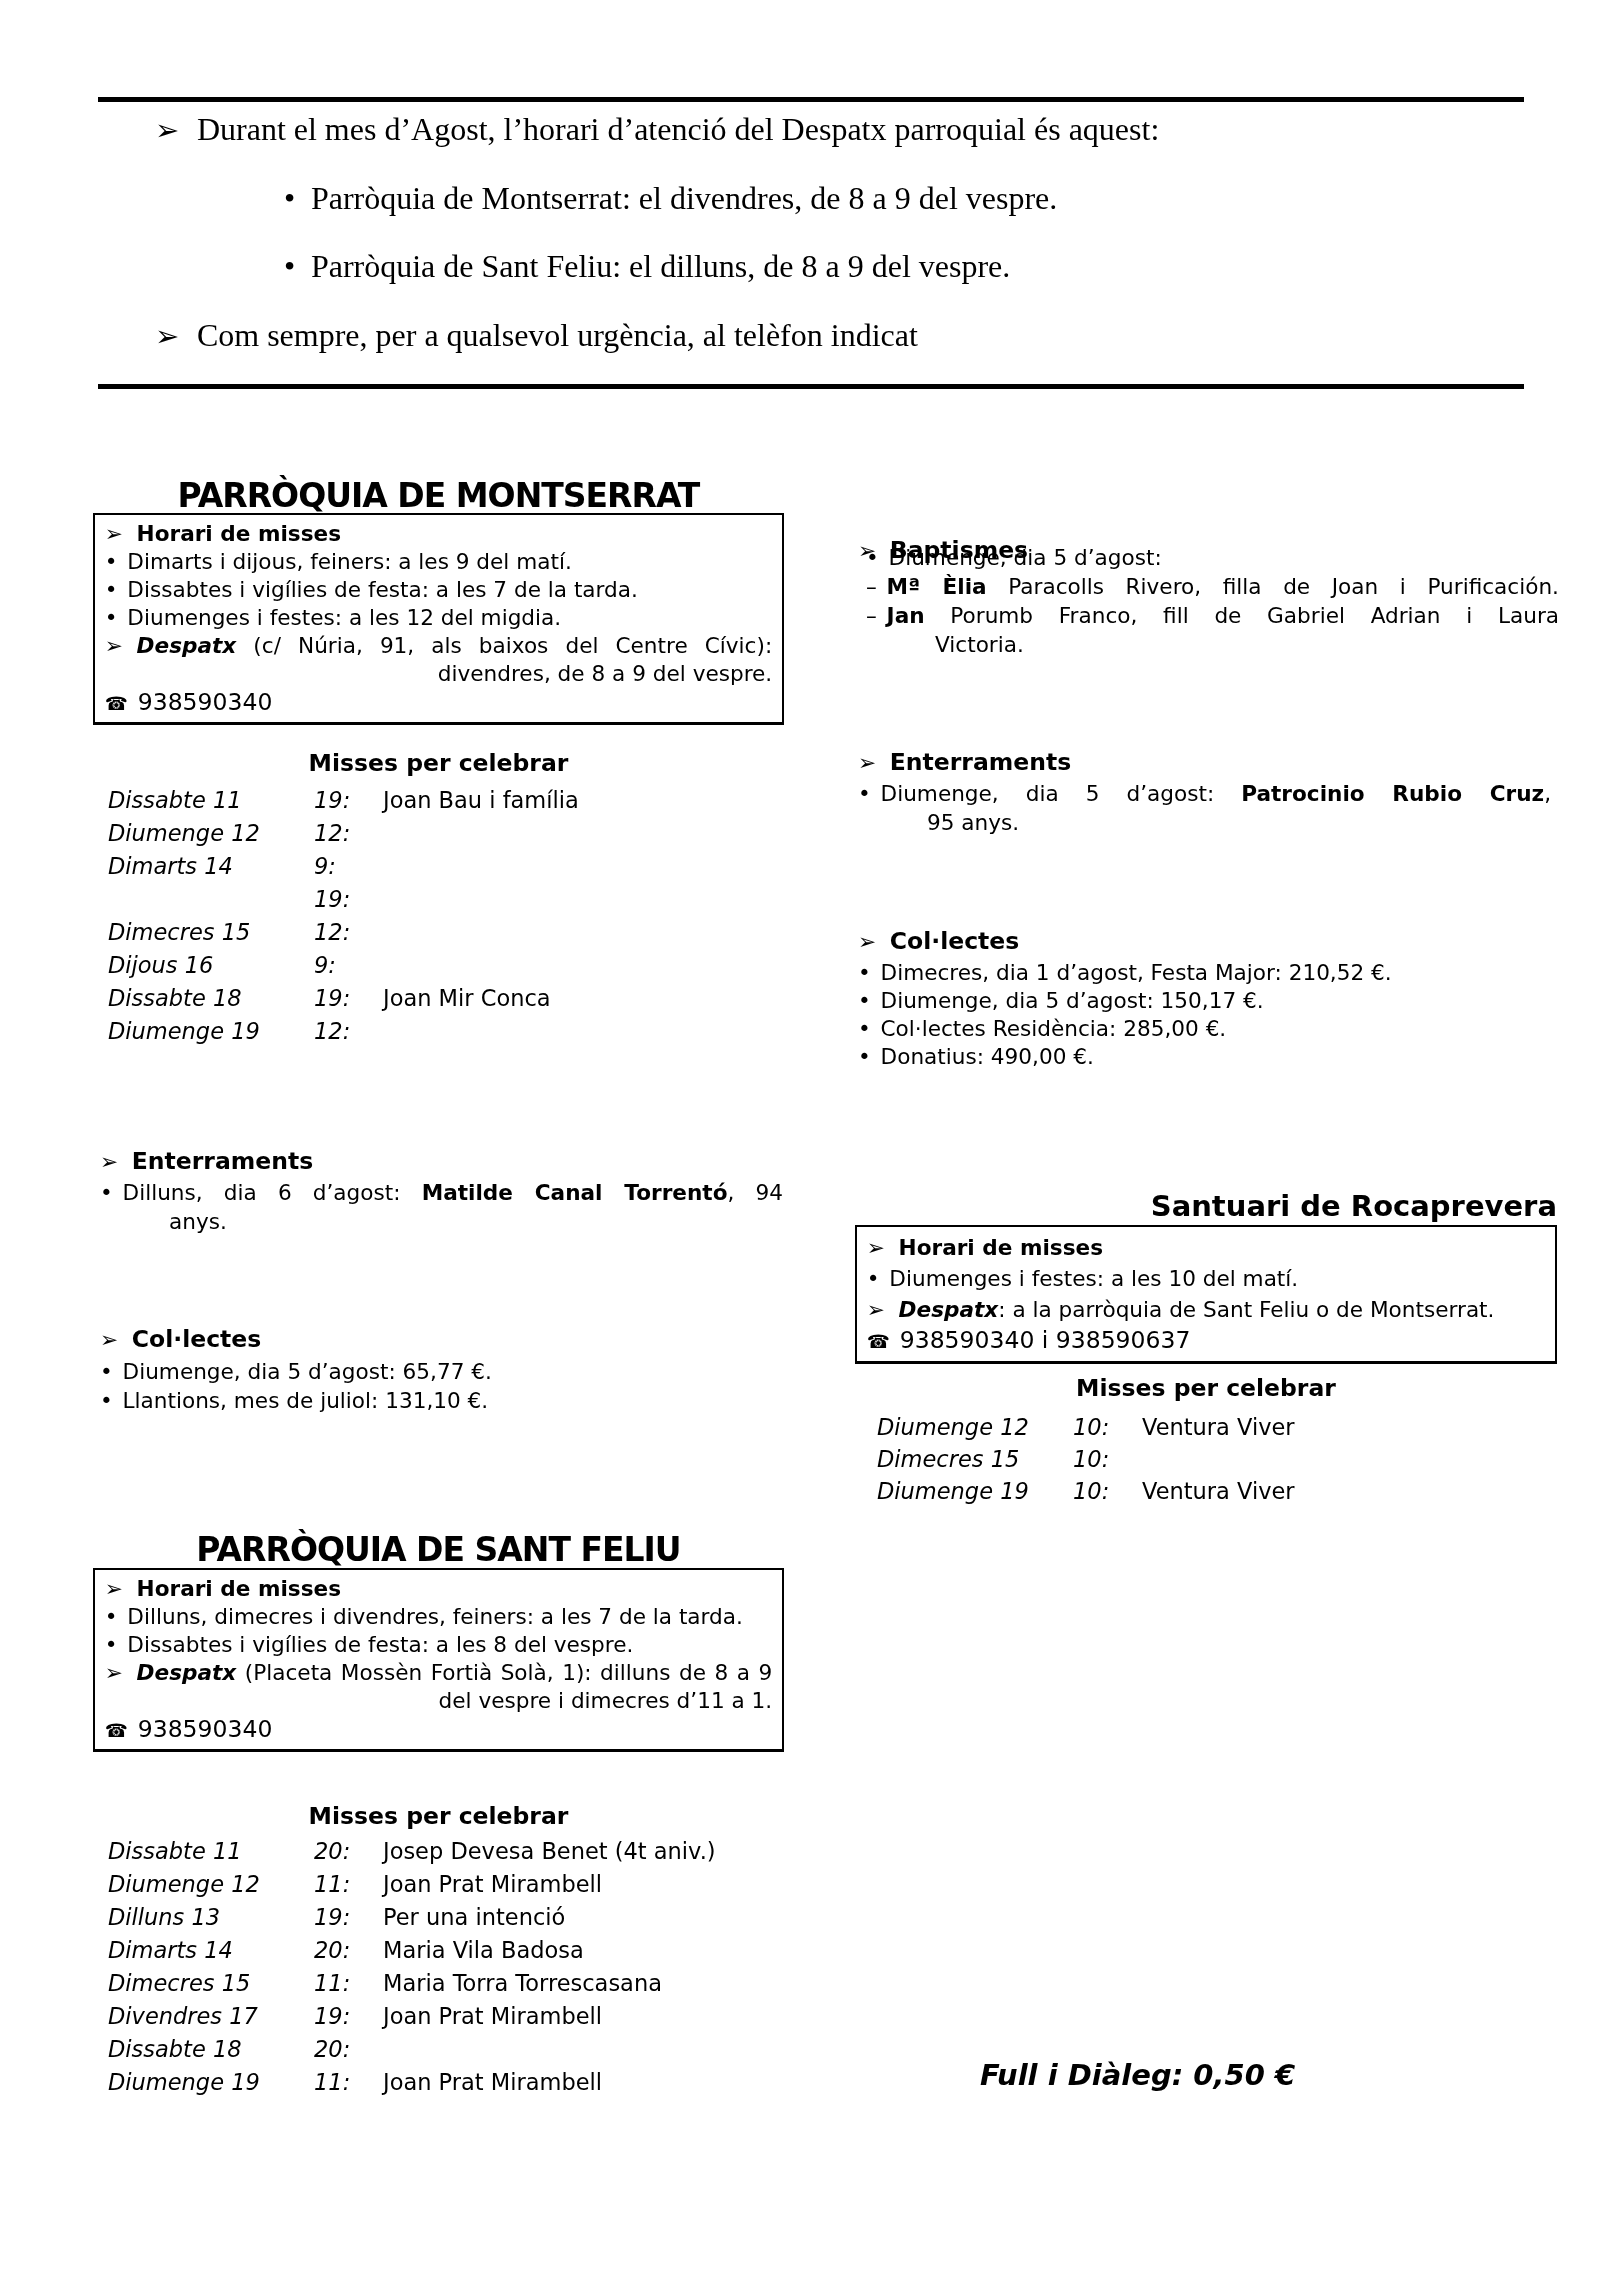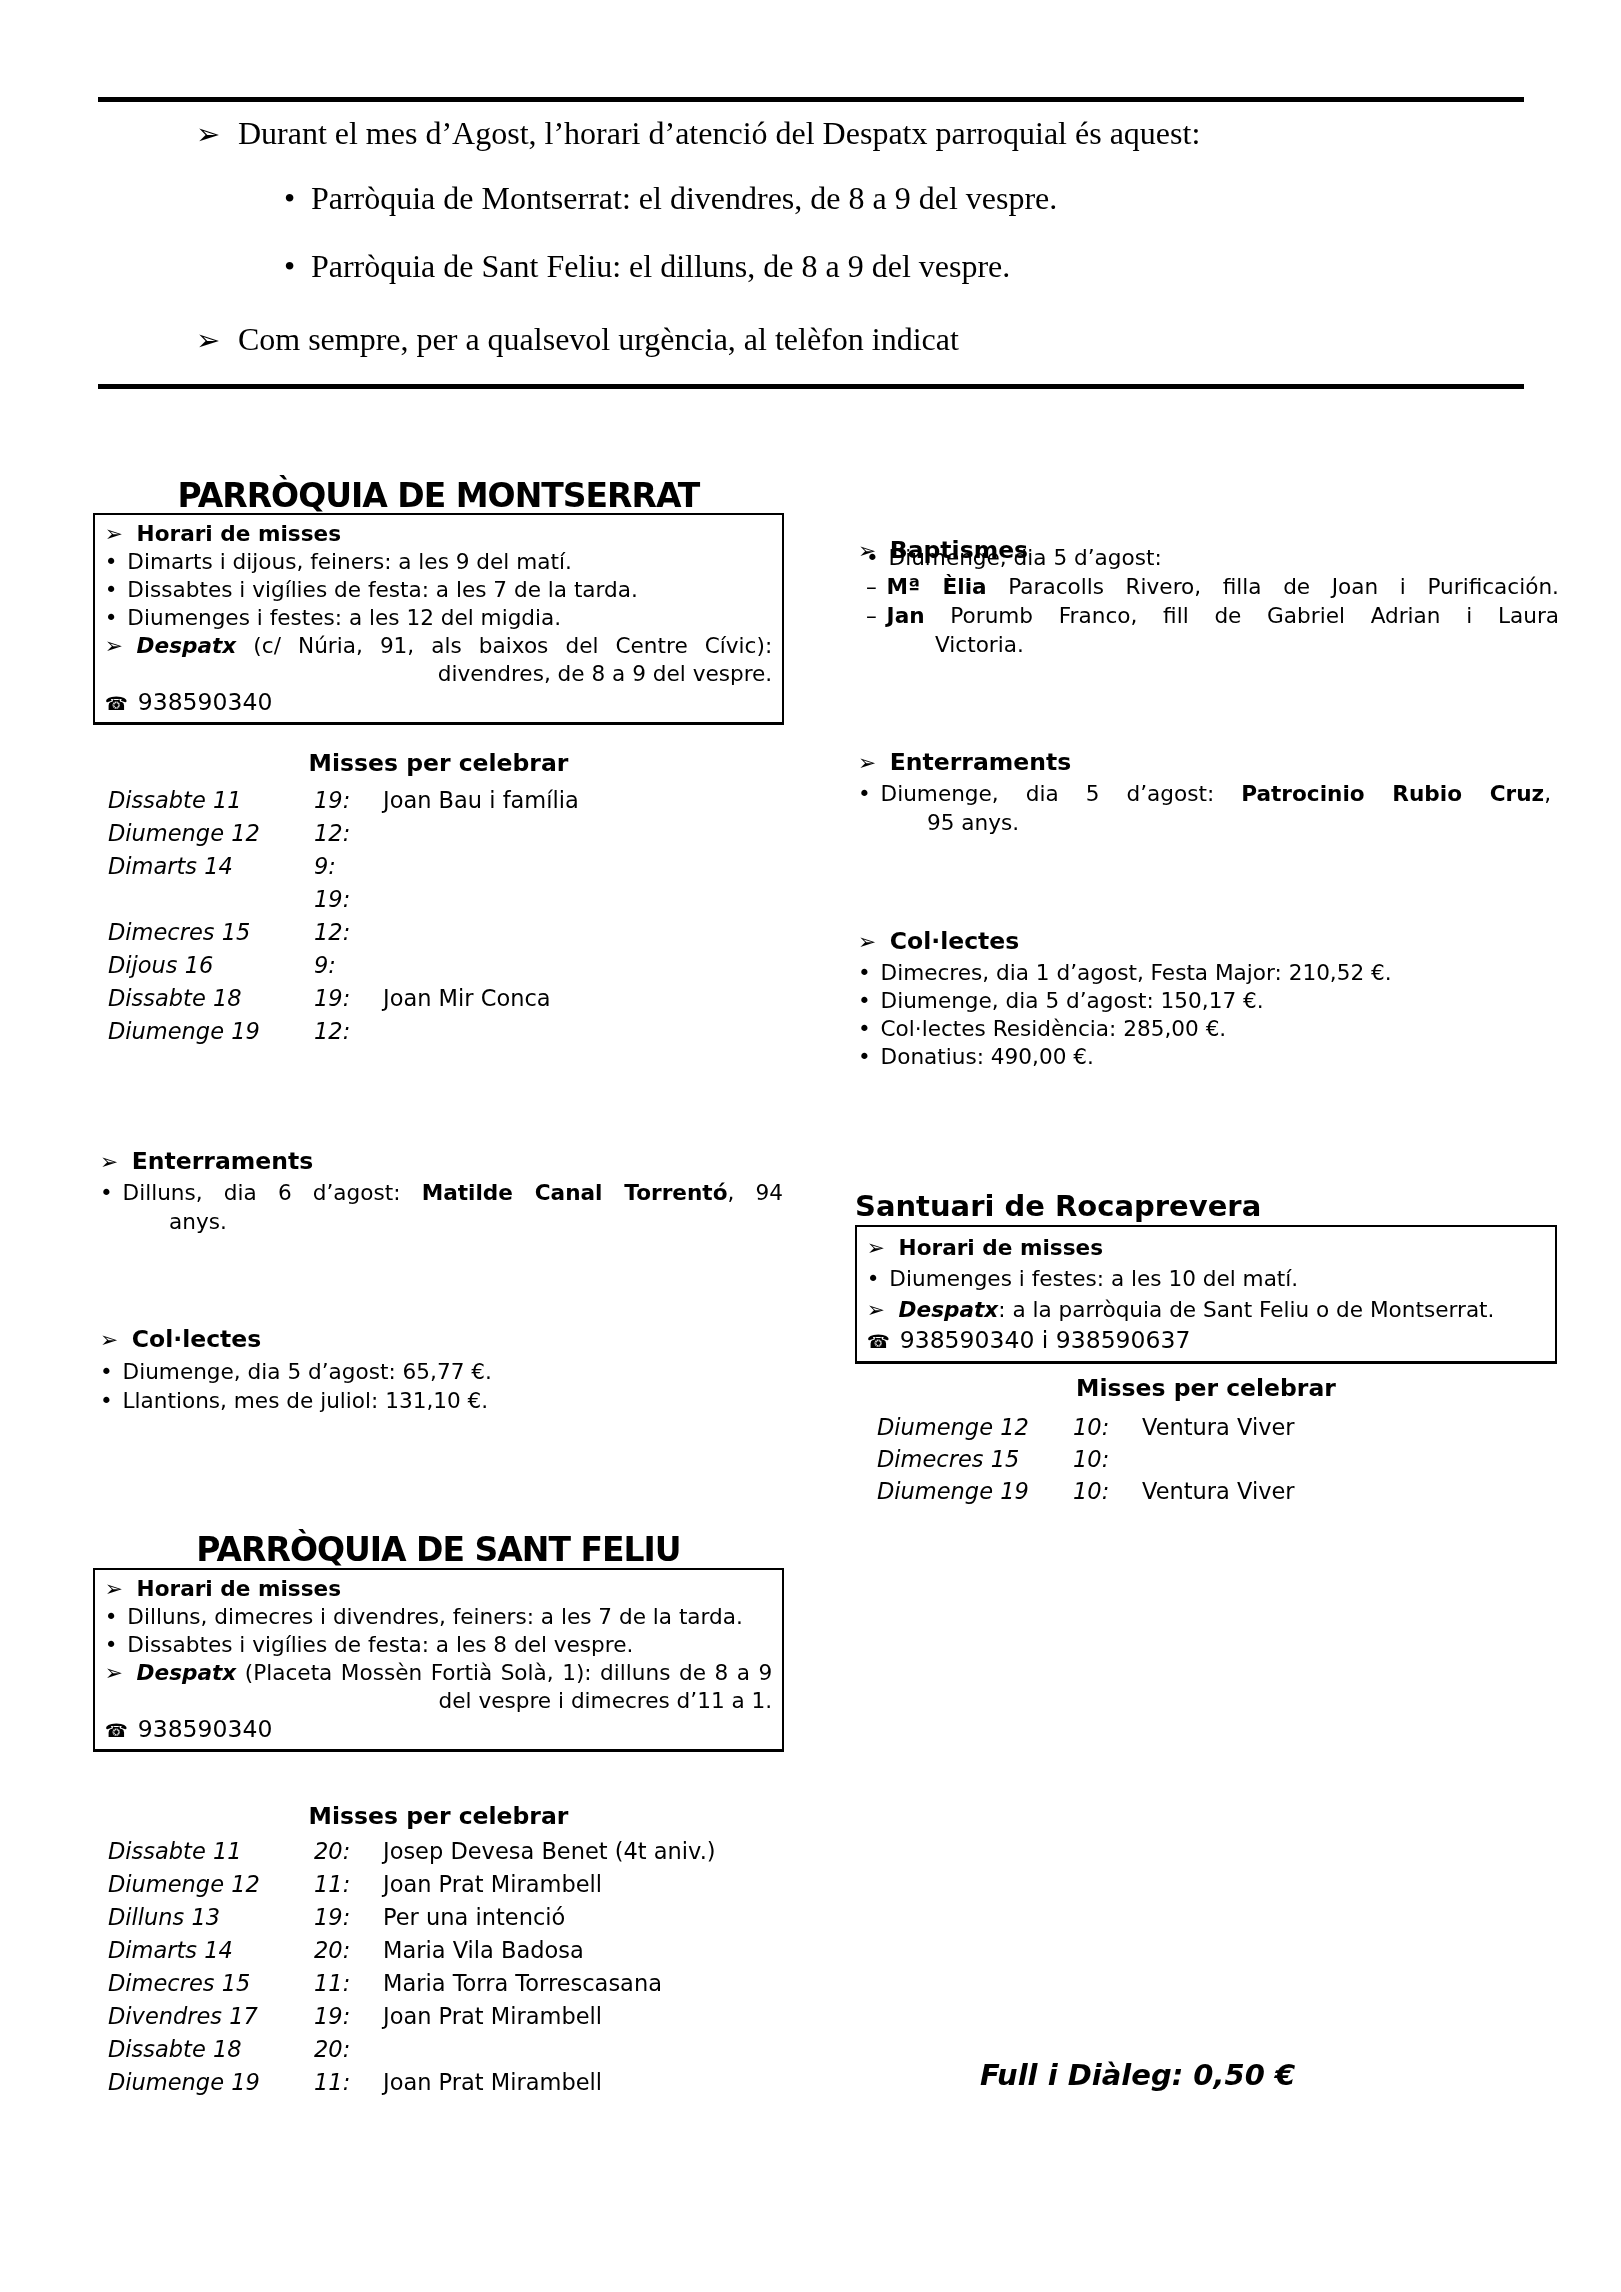--- a/index.html
+++ b/index.html
@@ -1,26 +1,26 @@
 <!DOCTYPE html>
 <html><head>
 <meta charset="utf-8">
 <style>
   html,body{margin:0;padding:0;background:#e8e8e8;}
   .page{position:relative;width:1621px;height:2293px;background:#ffffff;color:#000000;
         font-family:"DejaVu Sans",sans-serif;margin:0 auto;overflow:hidden;}
   .abs{position:absolute;}
   .serif{font-family:"Liberation Serif",serif;}
   .hrule{position:absolute;background:#000;height:4.9px;}
-  .notice-line{font-size:32px;line-height:44px;white-space:nowrap;margin-left:41px;}
+  .notice-line{font-size:32px;line-height:36px;white-space:nowrap;}
   .notice-line .arrow{font-size:29px;margin-right:17.6px;}
   .notice-bullet{font-size:32px;line-height:39px;white-space:nowrap;}
   .notice-bullet .dot{margin-right:15.7px;}
   .ptitle{font-size:33px;font-weight:bold;letter-spacing:-1px;text-align:center;white-space:nowrap;}
-  .rtitle{font-size:29px;font-weight:bold;text-align:left;white-space:nowrap;}
+  .rtitle{font-size:29px;font-weight:bold;text-align:right;white-space:nowrap;}
   .box{box-sizing:border-box;border:2px solid #000;border-bottom-width:3.9px;
        padding:4.9px 9.8px 3.9px 9.8px;font-size:21.6px;line-height:28px;}
   .box-lg{line-height:31px;}
   .bxheading{font-weight:bold;}
   .arrow{display:inline-block;}
   .hd-arrow{margin-right:13.7px;font-weight:normal;}
   .bullet{margin-right:9.8px;}
   .shead{font-size:23.5px;font-weight:bold;white-space:nowrap;}
   .shead .hd-arrow{font-size:21.6px;}
   .body-line{font-size:21.6px;line-height:29px;}

